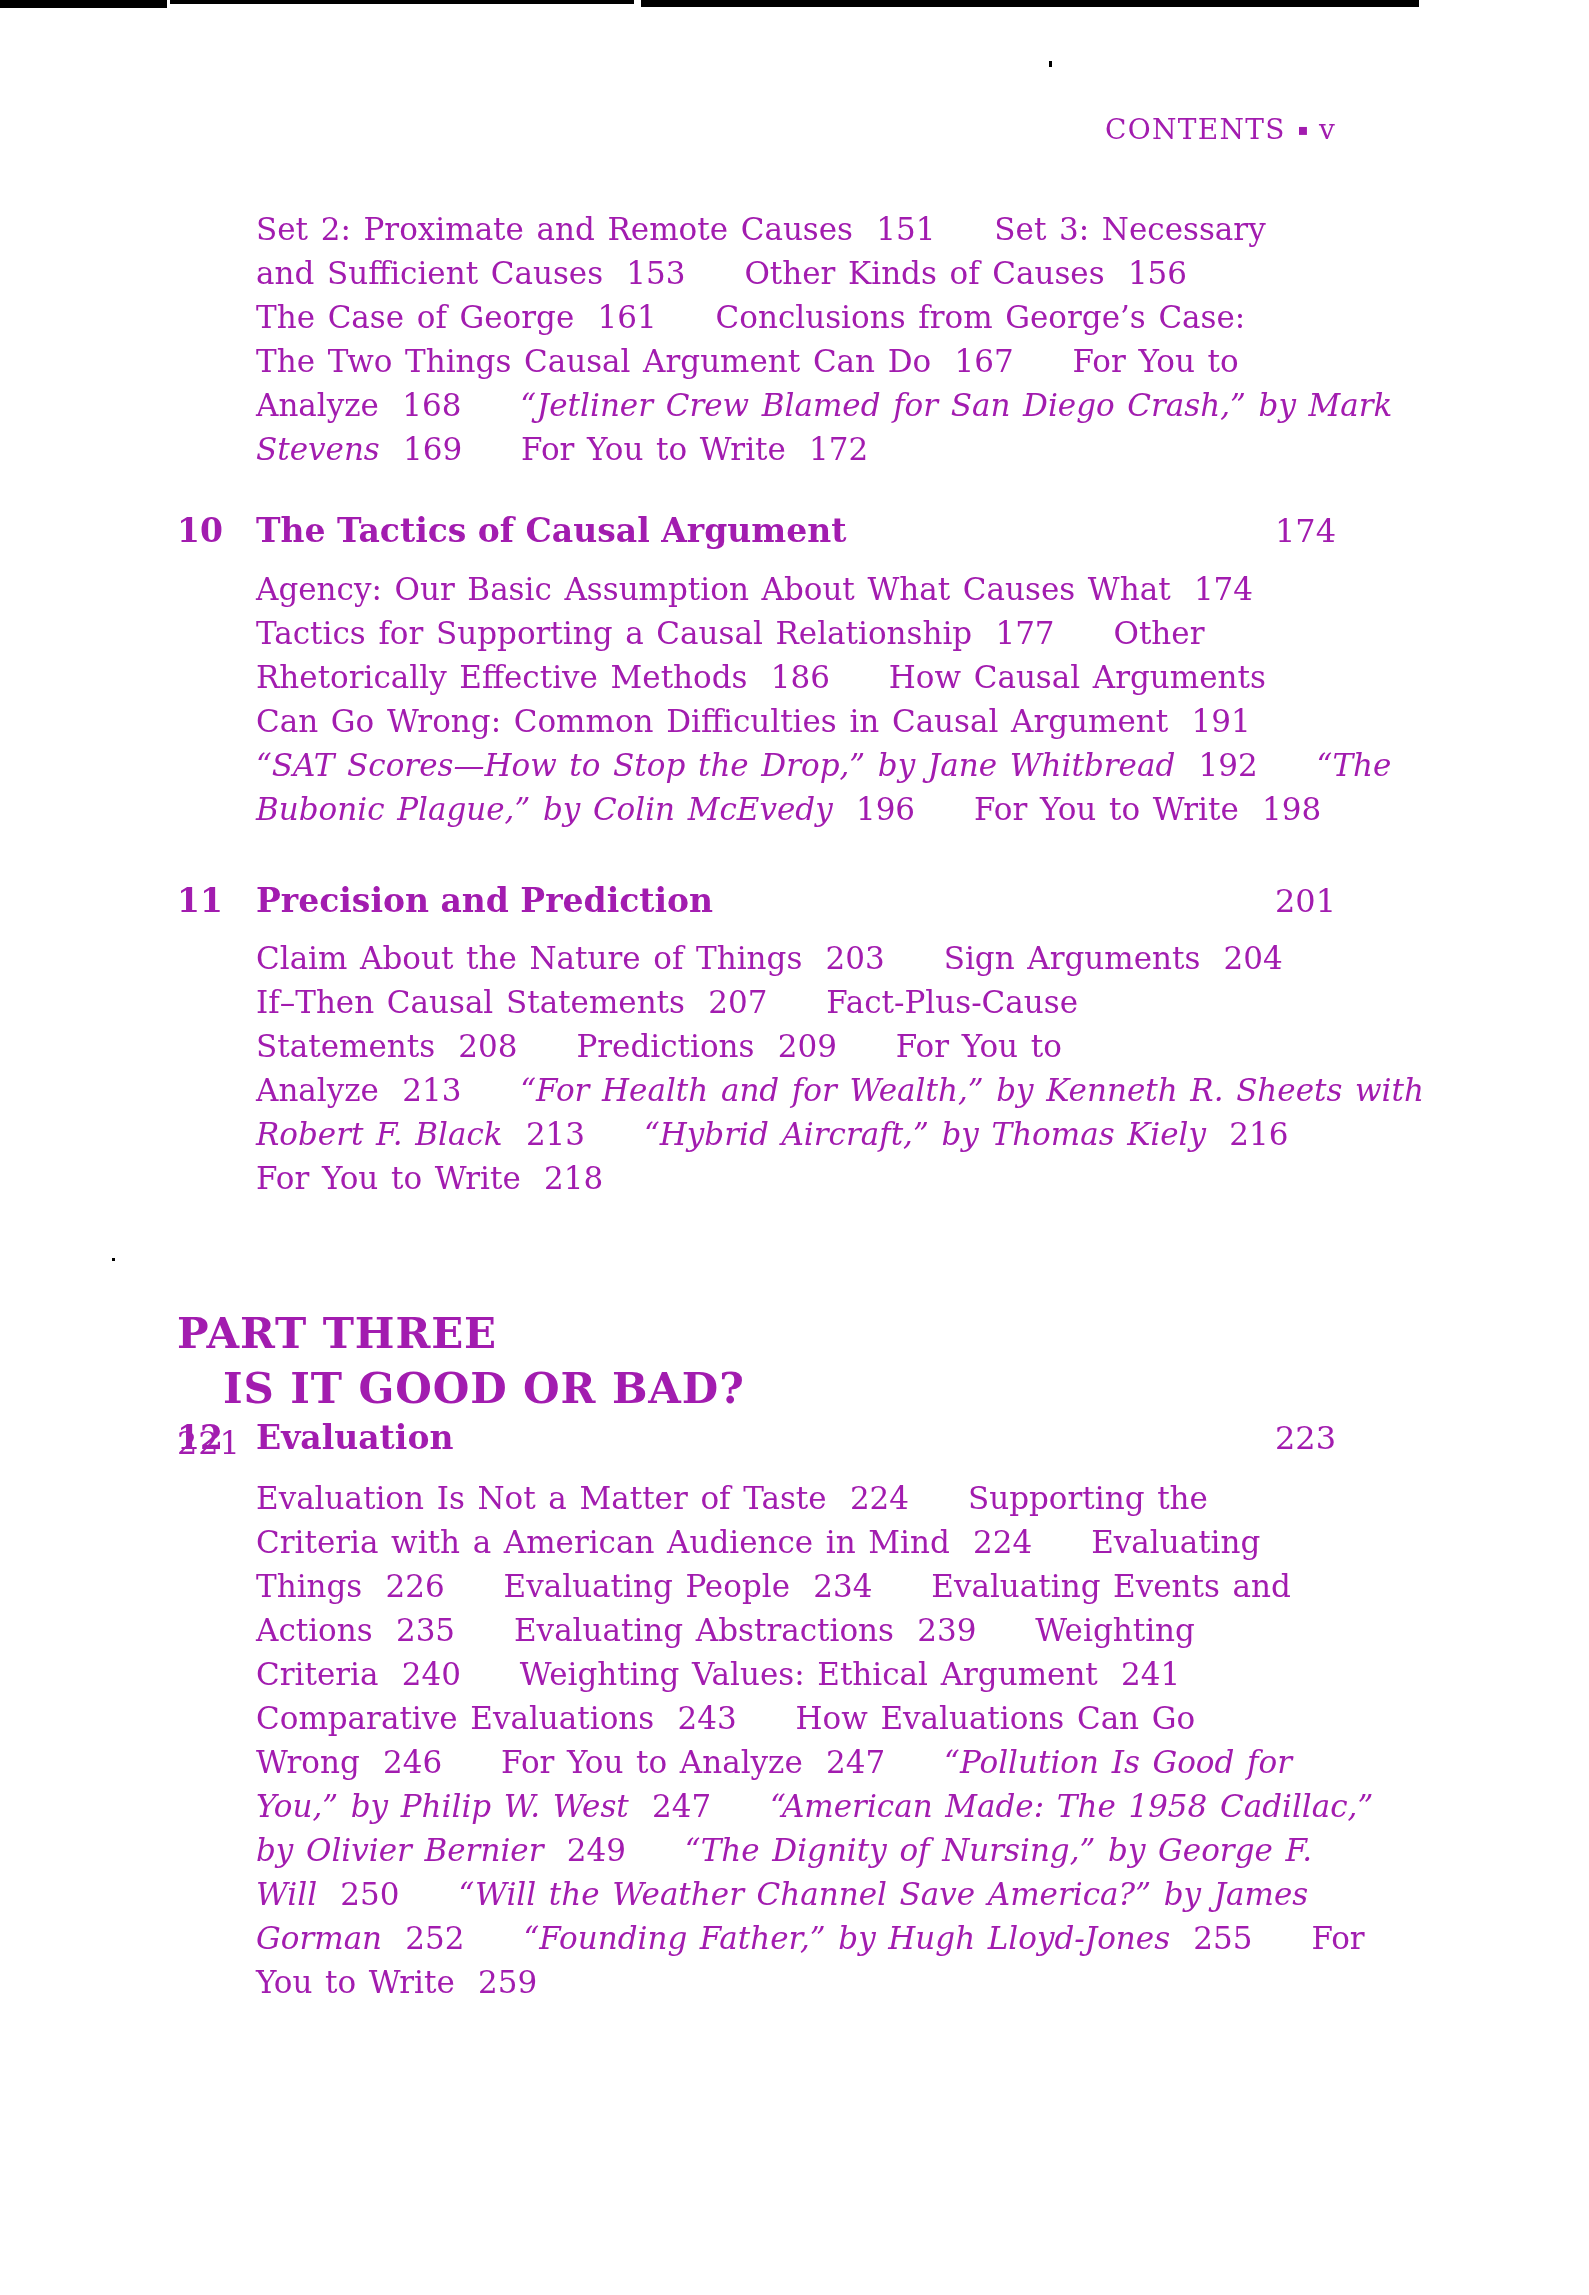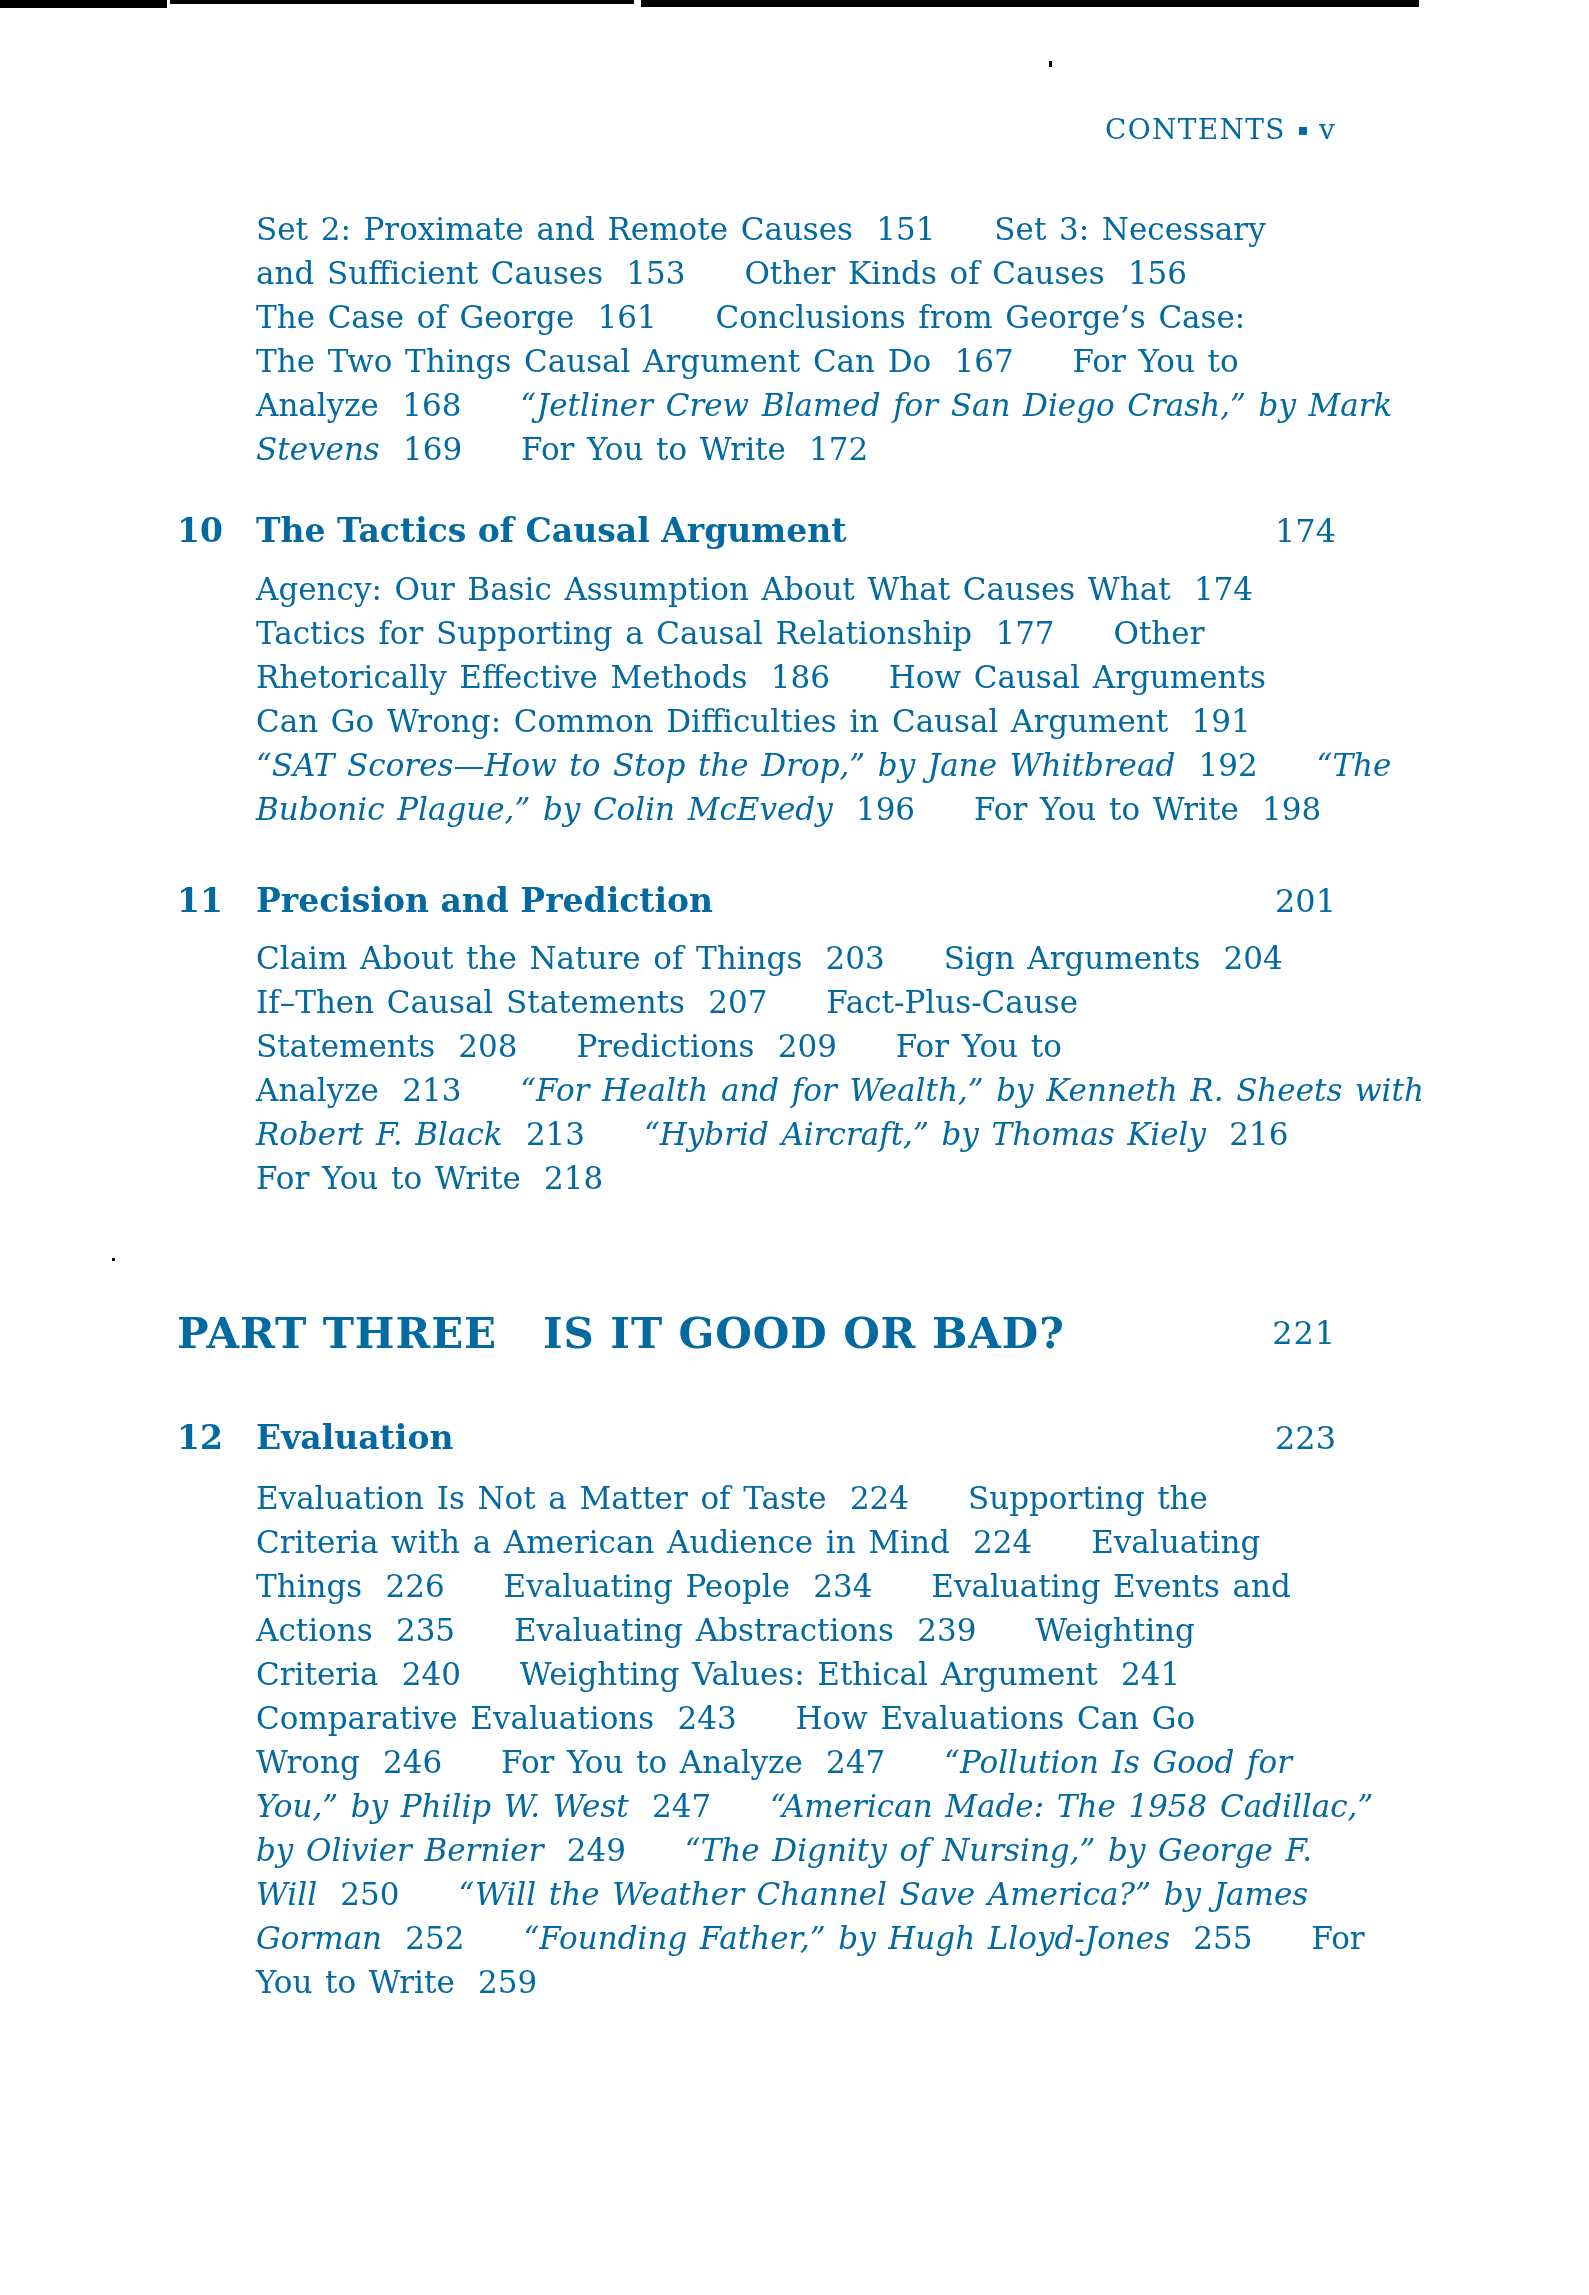--- a/index.html
+++ b/index.html
@@ -1,20 +1,20 @@
 <!DOCTYPE html>
 <html style="font-size:13.7px"><head>
 <meta charset="utf-8">
 <style>
   html,body{margin:0;padding:0;background:#e8e8e8;}
   .page{
     position:relative;
     width:1589px;height:2295px;
     background:#ffffff;
-    color:#0369a1;
+    color:#a21caf;
     font-family:"DejaVu Serif","Liberation Serif",serif;
     overflow:hidden;
   }
   
   .artifact{position:absolute;background:#000;}
   .bar1{left:0;top:0;width:167px;height:7.7px;}
   .bar2{left:170px;top:0;width:464px;height:4.3px;}
   .bar3{left:641px;top:0;width:778px;height:6.8px;}
   .speck1{left:1049px;top:61px;width:3.4px;height:6px;}
   .speck2{left:112px;top:1258px;width:3.4px;height:3.4px;}
@@ -45,23 +45,23 @@
     display:flex;align-items:baseline;
     font-weight:bold;font-size:33px;line-height:44px;height:44px;
     white-space:nowrap;
   }
   .chapter-row .ch-num{display:inline-block;width:79px;}
   .chapter-row .ch-title{flex:1 1 auto;}
   .chapter-row .ch-page{font-weight:400;font-size:32px;}
 
   .part-row{
     position:relative;margin-left:-79px;width:1159px;
-    display:flex;align-items:center;
+    display:flex;align-items:flex-start;
     font-size:42px;line-height:55px;height:55px;
-    white-space:nowrap;letter-spacing:0.9px;
+    white-space:nowrap;letter-spacing:0.9px;flex-direction:column;
   }
   .part-row .part-label{font-weight:600;}
   .part-row .part-title{font-weight:bold;margin-left:46px;flex:1 1 auto;}
   .part-row .part-page{font-weight:400;font-size:32px;}
 
   
   [data-name="toc-paragraph-ch9"]{margin-top:12px;}
   [data-name="chapter-heading-10"]{margin-top:38px;}
   [data-name="toc-paragraph-ch10"]{margin-top:13.7px;}
   [data-name="chapter-heading-11"]{margin-top:48px;}

